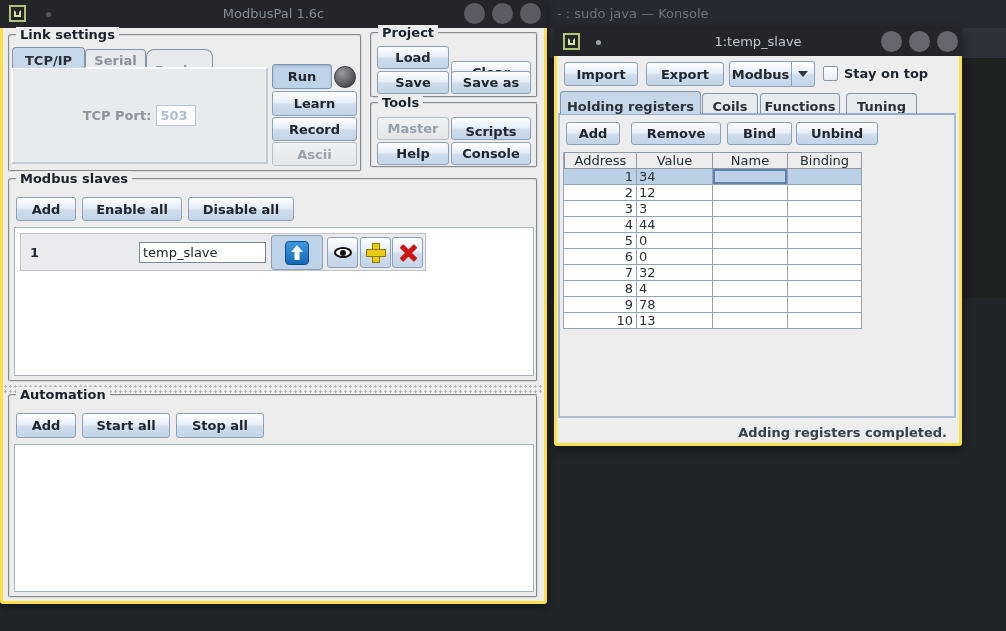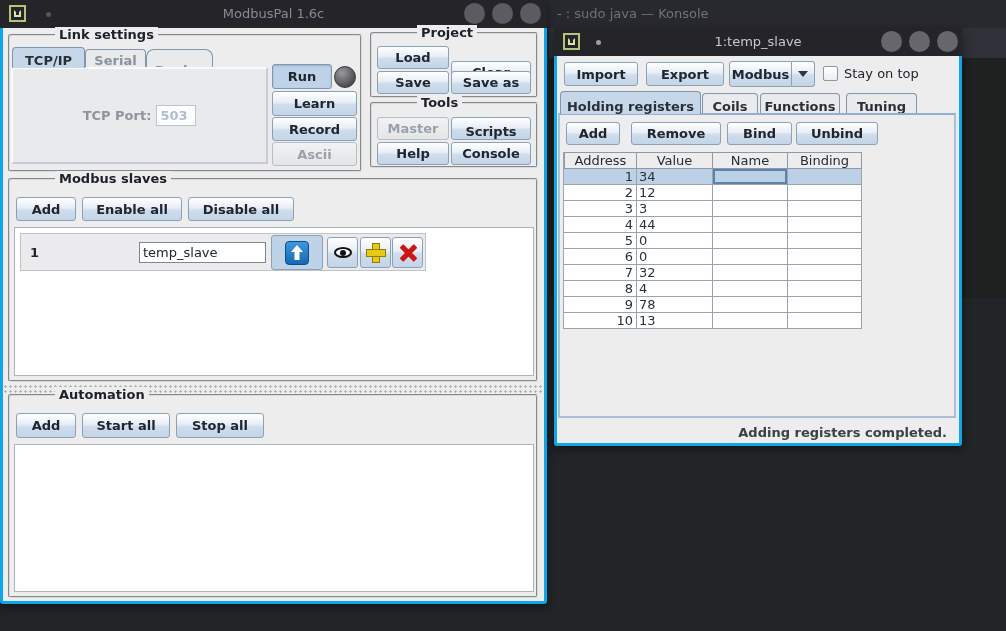--- a/index.html
+++ b/index.html
@@ -7,38 +7,38 @@
   body { font-family:"DejaVu Sans", sans-serif; font-size:13px; }
   .screen { position:relative; width:1006px; height:631px; background:#212528; overflow:hidden; }
 
   
   .konsole-title { position:absolute; left:545px; top:0; width:461px; height:28px; background:#28292e; }
   .konsole-title-text { position:absolute; left:12px; top:6px; color:#6d737b; font-size:13px; }
   .konsole-menubar { position:absolute; left:549px; top:28px; width:457px; height:30px; background:#2e3138; }
   .konsole-body { position:absolute; left:549px; top:58px; width:457px; height:240px; background:#1e211f; }
 
   
-  .win { position:absolute; background:#0ea5e9; border-radius:5px 5px 3px 3px; box-shadow:0 3px 10px rgba(0,0,0,.45); }
+  .win { position:absolute; background:#fde047; border-radius:5px 5px 3px 3px; box-shadow:0 3px 10px rgba(0,0,0,.45); }
   .titlebar { position:absolute; left:0; top:0; right:0; height:28px; }
   .title-text { position:absolute; left:0; right:0; top:6px; text-align:center; font-size:13px; }
   .title-dim { color:#868c93; } .title-lit { color:#c4c9cf; }
   .winicon { position:absolute; left:9px; top:5px; width:17px; height:17px; border:2px solid #b3c677; display:flex; align-items:center; justify-content:center; }
   .winicon i { display:block; width:7px; height:7px; border:2px solid #d9e4a8; border-top-color:transparent; }
   .titledot { position:absolute; width:5px; height:5px; border-radius:50%; top:12px; }
   .wbtn { position:absolute; top:3px; width:21px; height:21px; border-radius:50%; }
   .win-body { position:absolute; left:3px; top:28px; right:3px; bottom:3px; background:#ededee; }
 
   
   .btn { position:absolute; display:flex; align-items:center; justify-content:center;
          background:linear-gradient(#ffffff,#e7eef6 45%,#cfdded 55%,#c3d5e7);
          border:1px solid #8ba1b8; border-radius:3px; font-weight:bold; color:#20262e; font-size:13px; cursor:default; }
   .btn.disabled { background:linear-gradient(#f1f2f3,#e3e5e7); border-color:#b7bdc4; color:#9aa1aa; }
   .btn.toggled { background:#bed3e7; border-color:#7e98b3; box-shadow:inset 0 1px 2px rgba(40,70,110,.25); }
   .grp { position:absolute; border:2px groove #d8dbde; border-radius:3px; }
-  .grp > .grp-title { position:absolute; top:-9px; left:6px; background:#ededee; padding:0 4px; font-weight:bold; color:#1c2129; font-size:13px; line-height:15px;margin-left:39px; }
+  .grp > .grp-title { position:absolute; top:-9px; left:6px; background:#ededee; padding:0 4px; font-weight:bold; color:#1c2129; font-size:13px; line-height:15px; }
   .tab { position:absolute; display:flex; align-items:flex-end; justify-content:center; font-weight:bold; font-size:13px;
          background:#e8eaec; border:1px solid #8195ab; border-bottom:none; border-radius:4px 4px 0 0; color:#2a3038; }
   .tab.sel { background:#c6d7e9; z-index:2; }
   .tab.dis { color:#8a929c; }
   .tfield { position:absolute; background:#fff; border:1px solid #7a8894; font-family:"DejaVu Sans",sans-serif; font-size:13px; color:#20262e; padding:0 3px; }
   .tfield:disabled { color:#aebed2; border-color:#b6c4d6; background:#fdfdfe;font-weight:bold; }
 
   
   .tabpanel { position:absolute; background:#e9eaec; border:2px solid #c5ccd6; border-top-color:#f9fafc; border-left-color:#f9fafc; display:flex; align-items:center; justify-content:center; gap:5px; }
   .tcp-label { font-weight:bold; color:#8d949c; }
@@ -63,21 +63,21 @@
   .splitter { position:absolute; height:9px; background-image:radial-gradient(circle,#b6b6b8 1px,transparent 1.3px); background-size:5px 5px; }
 
   
   .combo { position:absolute; display:flex; }
   .combo .combo-main { flex:1; display:flex; align-items:center; justify-content:center; font-weight:bold; color:#20262e;
         background:linear-gradient(#ffffff,#e7eef6 45%,#cfdded 55%,#c3d5e7); border:1px solid #8ba1b8; border-radius:3px 0 0 3px; }
   .combo .combo-arrow { width:23px; display:flex; align-items:center; justify-content:center;
         background:linear-gradient(#ffffff,#e7eef6 45%,#cfdded 55%,#c3d5e7); border:1px solid #8ba1b8; border-left:none; border-radius:0 3px 3px 0; }
   .tri-down { width:0; height:0; border:5px solid transparent; border-top:6px solid #30363e; border-bottom:none; }
   .checkbox { position:absolute; width:15px; height:15px; background:linear-gradient(#fff,#e9edf2); border:1px solid #8a96a4; border-radius:2px; }
-  .cb-label { position:absolute; font-weight:normal; color:#20262e; }
+  .cb-label { position:absolute; font-weight:bold; color:#20262e; }
   .regpanel { position:absolute; background:#ededee; border:2px solid #a9c0d8; border-top-color:#8fb0d2; }
   .rtable { position:absolute; border-left:1px solid #9aa5b0; }
   .thead, .trow { display:grid; grid-template-columns:73px 76px 75px 74px; }
   .hcell { height:17px; background:#ededee; border:1px solid #8e99a5; border-left:none; display:flex; align-items:center; justify-content:center; color:#262c34; font-size:13px; }
   .hcell:first-child { border-left:1px solid #8e99a5; }
   .tcell { height:16px; background:#fff; border-right:1px solid #98a3ae; border-bottom:1px solid #98a3ae; font-size:13px; color:#2b3139; line-height:15px; overflow:hidden; }
   .tcell.addr { text-align:right; padding-right:3px; }
   .tcell.val  { padding-left:2px; }
   .trow.sel .tcell { background:#bcd1e6; }
   .tcell.focuscell { box-shadow:inset 0 0 0 2px #5c83b0; }

